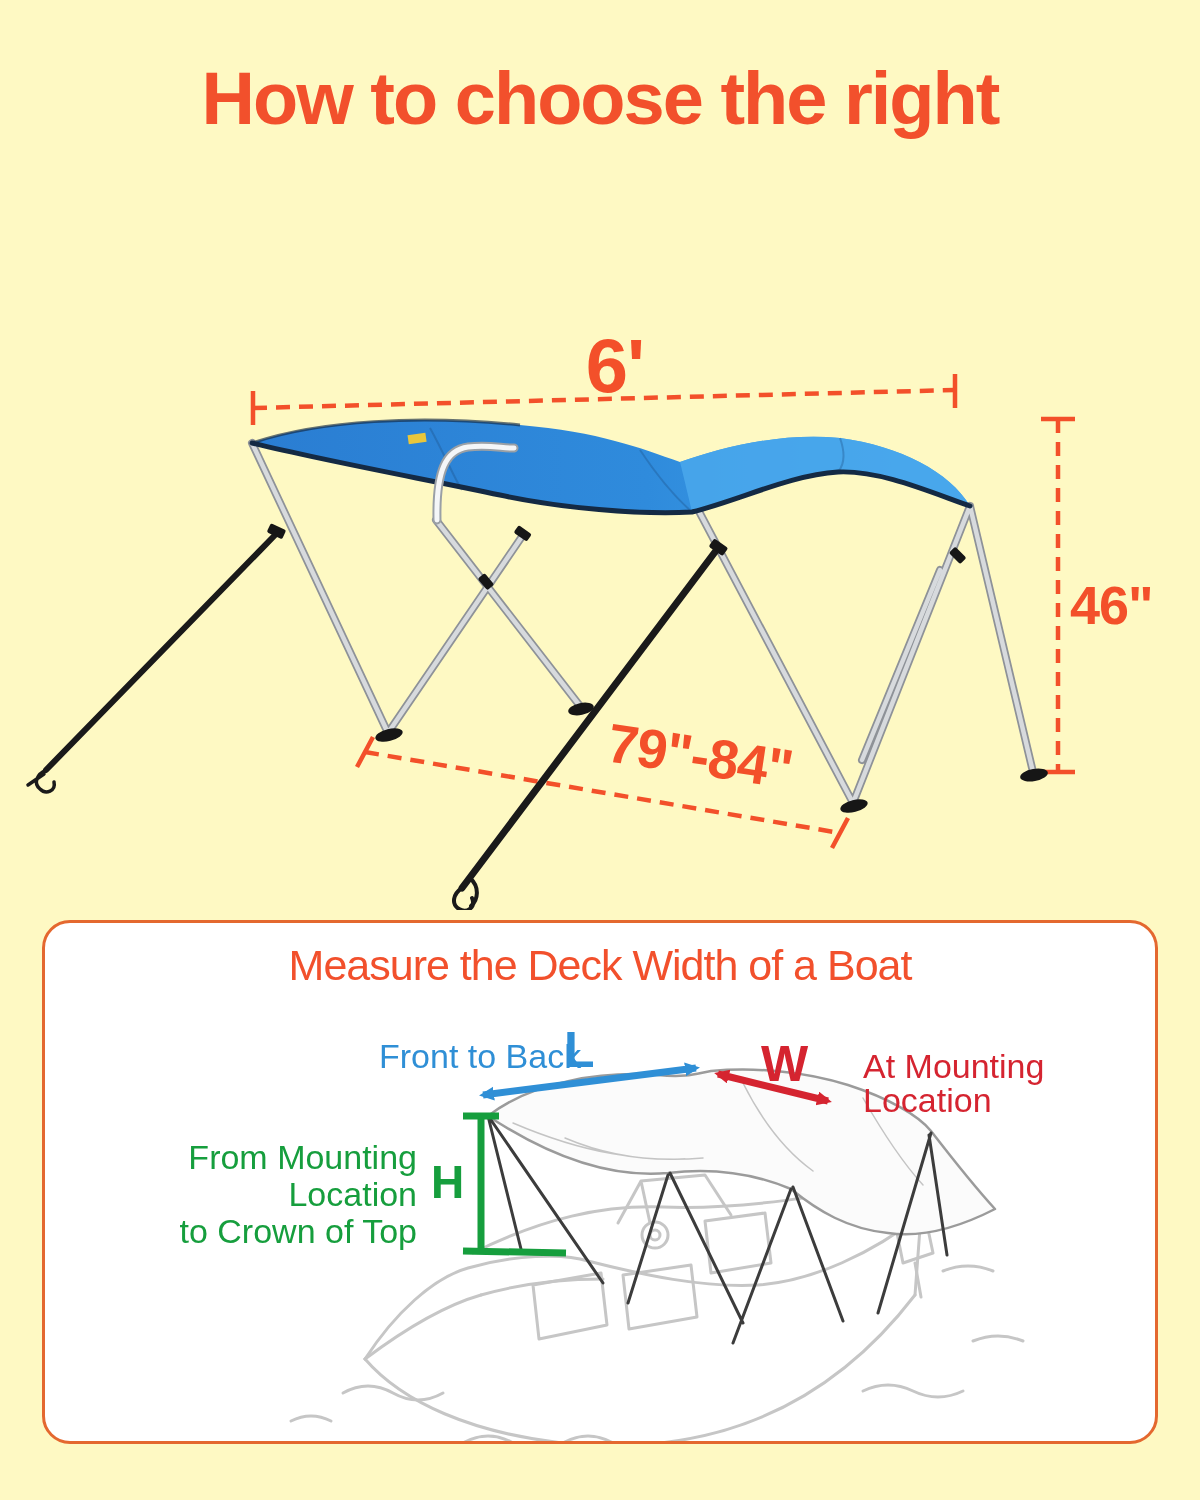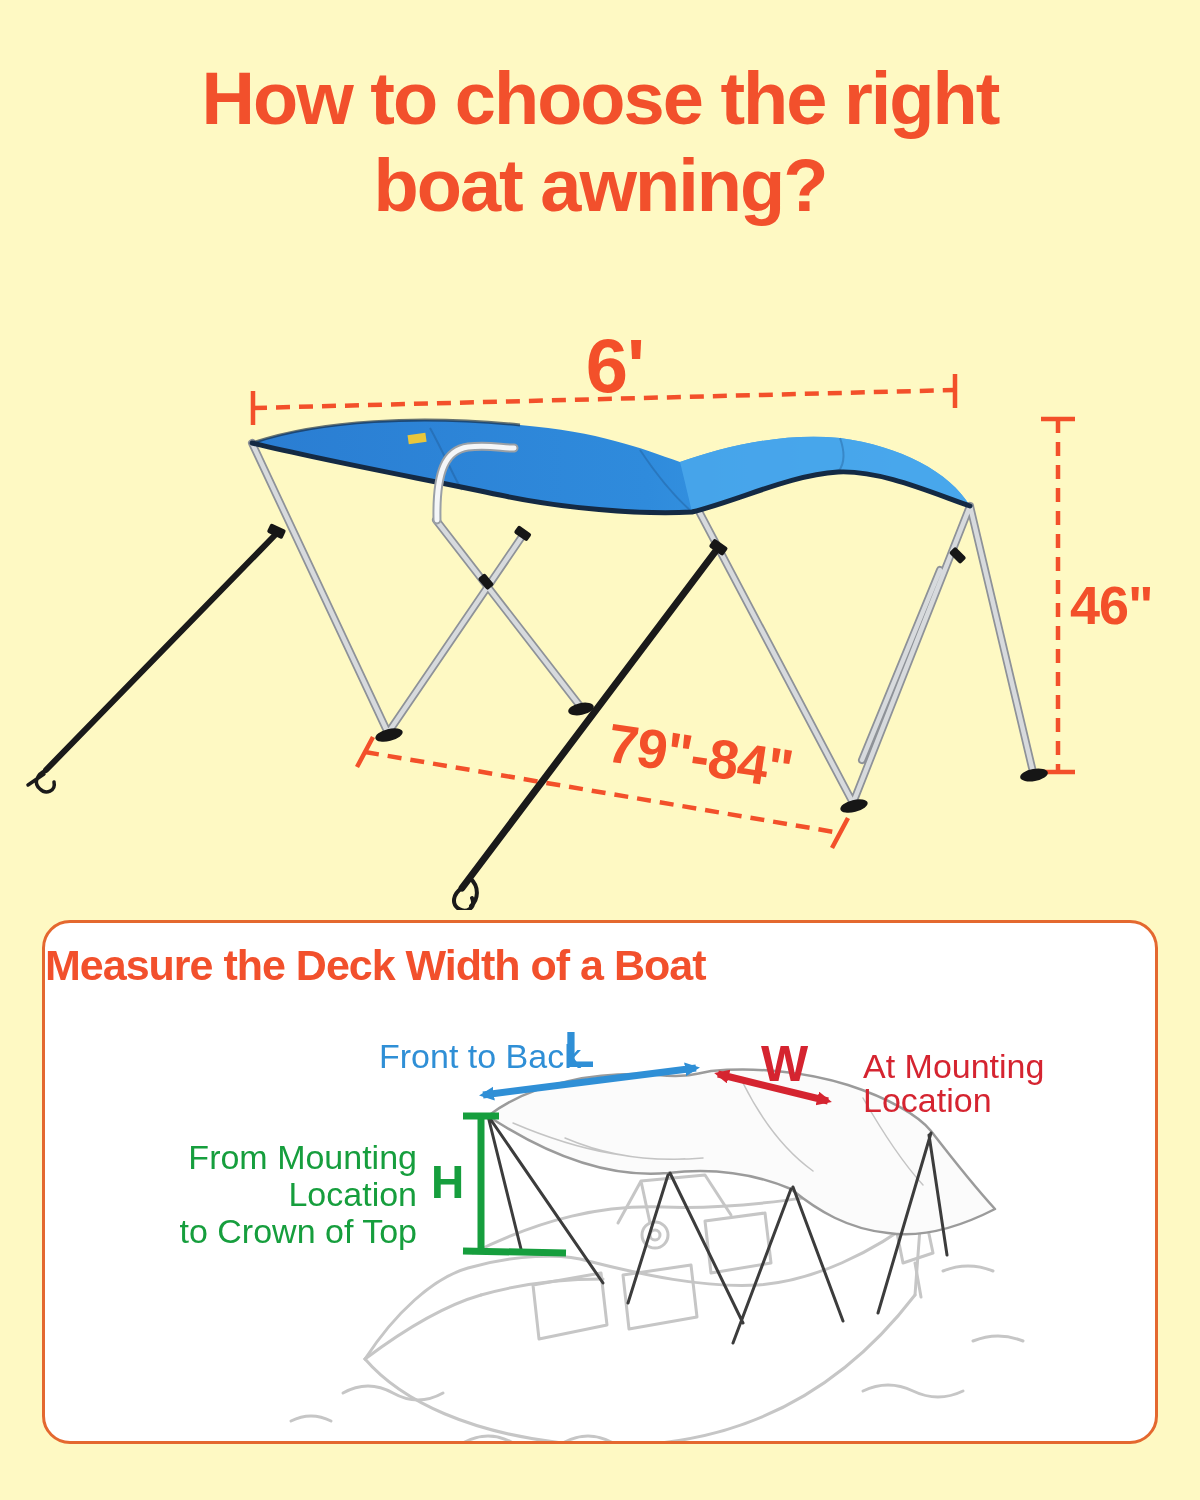--- a/index.html
+++ b/index.html
@@ -21,41 +21,41 @@
   .dim-six{left:555px; top:-8px; width:120px; text-align:center; font-size:76px;}
   .dim-h46{left:1070px; top:244px; font-size:54px;}
   .dim-w79{left:578px; top:394px; width:244px; text-align:center; font-size:55px;
            transform:rotate(8.5deg);}
   .card{
     position:absolute; left:42px; top:920px; width:1116px; height:524px;
     background:#ffffff; border:3px solid #e4682f; border-radius:28px;
     box-sizing:border-box;
   }
   .card-title{
-    position:absolute; left:0; top:18px; width:100%; margin:0; text-align:left;
-    color:#f2502c; font-size:43px; font-weight:700; letter-spacing:-1px;
+    position:absolute; left:0; top:18px; width:100%; margin:0; text-align:center;
+    color:#f2502c; font-size:43px; font-weight:400; letter-spacing:-1px;
   }
   .card svg{position:absolute; left:0; top:0;}
   .ann{position:absolute; line-height:1;}
   .ann-length-label{left:334px; top:116px; font-size:34px; color:#2f8fd6;}
   .ann-length-letter{left:519px; top:102px; font-size:50px; font-weight:700; color:#2f8fd6;}
   .ann-width-letter{left:716px; top:116px; font-size:50px; font-weight:700; color:#d52430;}
   .ann-width-label{left:818px; top:126px; font-size:34px; color:#d52430;}
   .ann-height-label{
     left:28px; top:216px; width:344px; text-align:right;
     font-size:34px; line-height:37px; color:#169e3d;
   }
   .ann-height-letter{left:386px; top:236px; font-size:46px; font-weight:700; color:#169e3d;}
 </style>
 </head>
 <body>
 
 <div class="page">
 
-  <h1 class="title"><span>How to choose the right</span><br><span>boat awning?</span></h1>
+  <h1 class="title"><span>How to choose the right</span><br></h1>
 
   <div class="hero">
     <svg width="1200" height="580" viewBox="0 0 1200 580">
       <defs>
         <linearGradient id="canopyGrad" x1="0" y1="0" x2="1" y2="0">
           <stop offset="0" stop-color="#2a7dd2"></stop>
           <stop offset="0.55" stop-color="#2f8bdc"></stop>
           <stop offset="1" stop-color="#42a4ea"></stop>
         </linearGradient>
       </defs>

